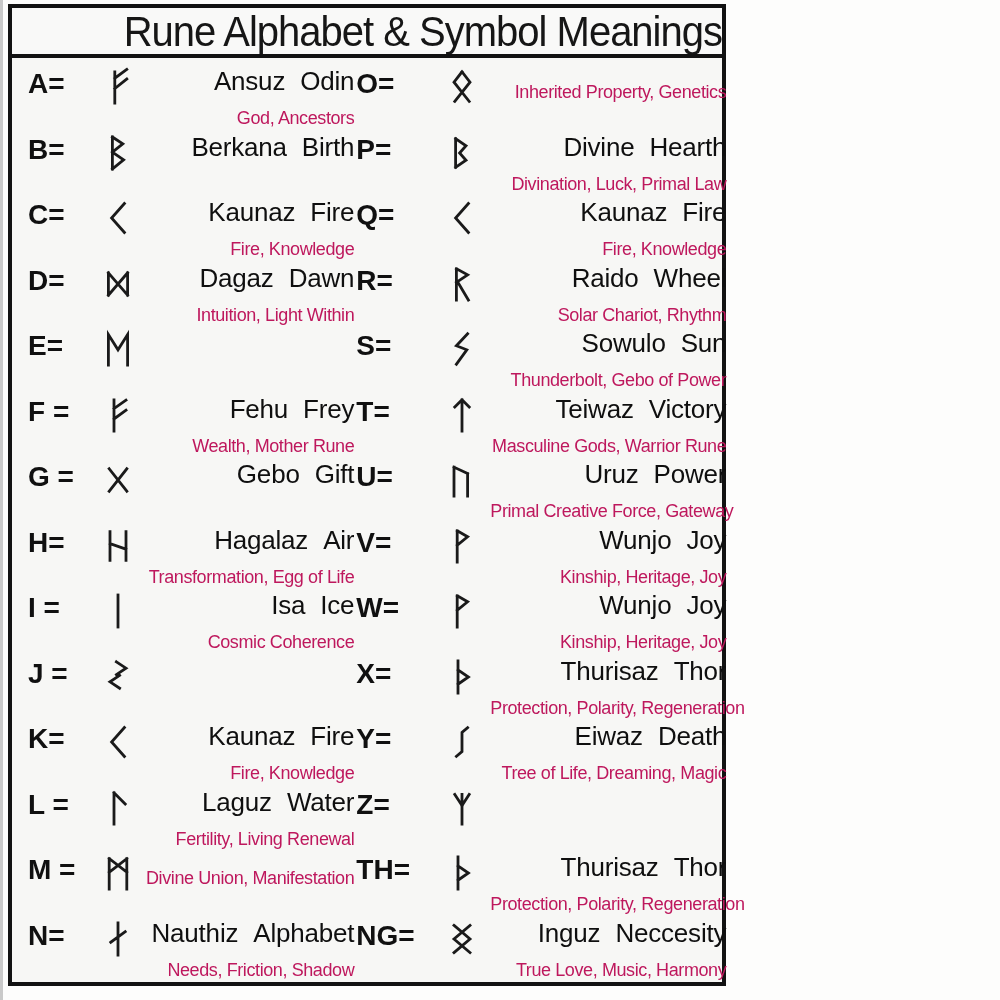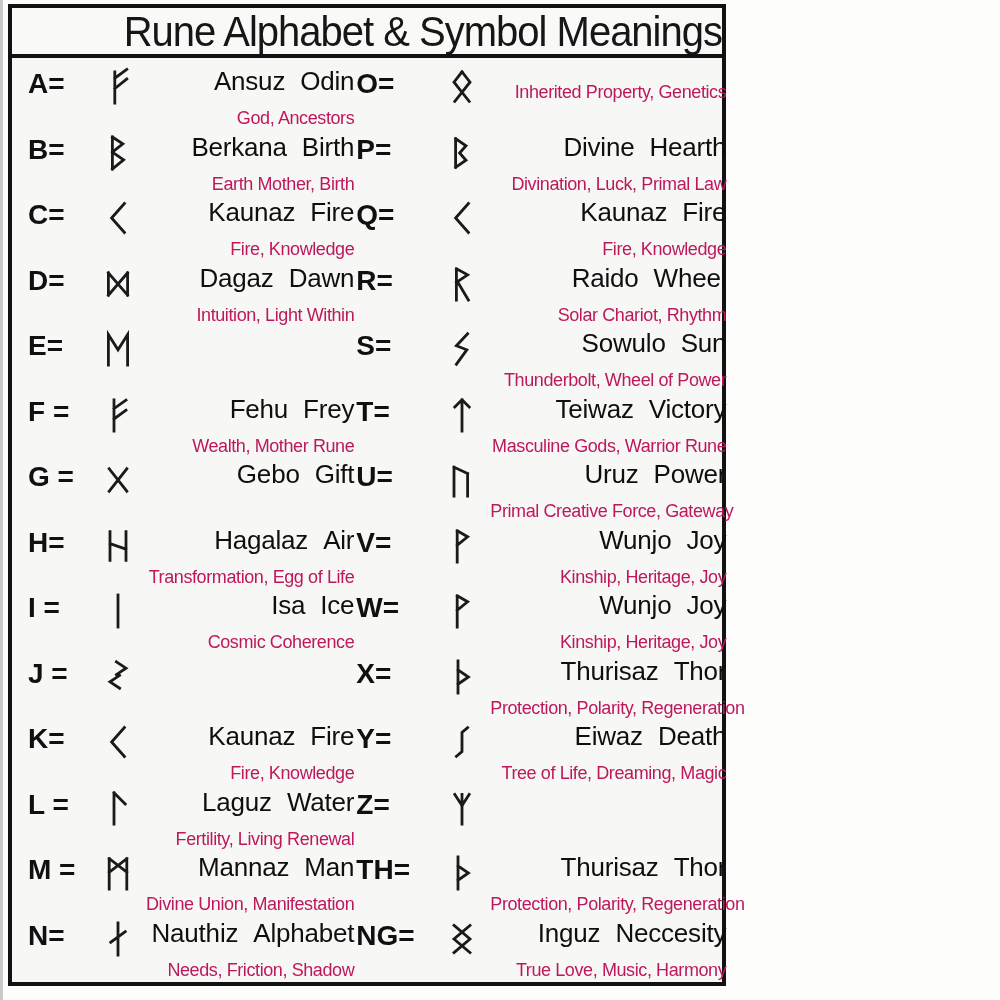--- a/index.html
+++ b/index.html
@@ -67,21 +67,20 @@
     <div class="letter-cell">B=</div>
     <div class="rune-cell">
               <svg width="40" height="46" viewBox="0 0 100 100" aria-hidden="true">
                 <path d="M36,10 L36,90 M36,10 L62,27 L36,48 M36,48 L64,67 L36,90" fill="none" stroke="#1a1a1a" stroke-width="7" stroke-linecap="square" stroke-linejoin="miter"></path>
               </svg>
             </div>
     <div class="text-cell">
       <div class="name-line">
         <span>Berkana</span><span class="name-keyword">Birth</span>
       </div>
-      <div class="meaning-line">Earth Mother, Birth</div>
     </div>
   </div>
           <div class="entry">
     <div class="letter-cell">C=</div>
     <div class="rune-cell">
               <svg width="40" height="46" viewBox="0 0 100 100" aria-hidden="true">
                 <path d="M66,14 L34,50 L66,86" fill="none" stroke="#1a1a1a" stroke-width="7" stroke-linecap="square" stroke-linejoin="miter"></path>
               </svg>
             </div>
     <div class="text-cell">
@@ -205,23 +204,20 @@
     </div>
   </div>
           <div class="entry">
     <div class="letter-cell">M =</div>
     <div class="rune-cell">
               <svg width="40" height="46" viewBox="0 0 100 100" aria-hidden="true">
                 <path d="M28,90 L28,14 M72,90 L72,14 M28,14 L72,48 M72,14 L28,48" fill="none" stroke="#1a1a1a" stroke-width="7" stroke-linecap="square" stroke-linejoin="miter"></path>
               </svg>
             </div>
     <div class="text-cell">
-      <div class="name-line">
-        <span>Mannaz</span><span class="name-keyword">Man</span>
-      </div>
       <div class="meaning-line">Divine Union, Manifestation</div>
     </div>
   </div>
           <div class="entry">
     <div class="letter-cell">N=</div>
     <div class="rune-cell">
               <svg width="40" height="46" viewBox="0 0 100 100" aria-hidden="true">
                 <path d="M50,10 L50,90 M32,58 L68,32" fill="none" stroke="#1a1a1a" stroke-width="7" stroke-linecap="square" stroke-linejoin="miter"></path>
               </svg>
             </div>
@@ -291,21 +287,21 @@
     <div class="letter-cell">S=</div>
     <div class="rune-cell">
               <svg width="40" height="46" viewBox="0 0 100 100" aria-hidden="true">
                 <path d="M64,12 L36,42 L62,52 L36,88" fill="none" stroke="#1a1a1a" stroke-width="7" stroke-linecap="square" stroke-linejoin="miter"></path>
               </svg>
             </div>
     <div class="text-cell">
       <div class="name-line">
         <span>Sowulo</span><span class="name-keyword">Sun</span>
       </div>
-      <div class="meaning-line">Thunderbolt, Wheel of Power</div>
+      <div class="meaning-line">Thunderbolt, Gebo of Power</div>
     </div>
   </div>
           <div class="entry">
     <div class="letter-cell">T=</div>
     <div class="rune-cell">
               <svg width="40" height="46" viewBox="0 0 100 100" aria-hidden="true">
                 <path d="M50,12 L50,90 M32,30 L50,12 L68,30" fill="none" stroke="#1a1a1a" stroke-width="7" stroke-linecap="square" stroke-linejoin="miter"></path>
               </svg>
             </div>
     <div class="text-cell">

